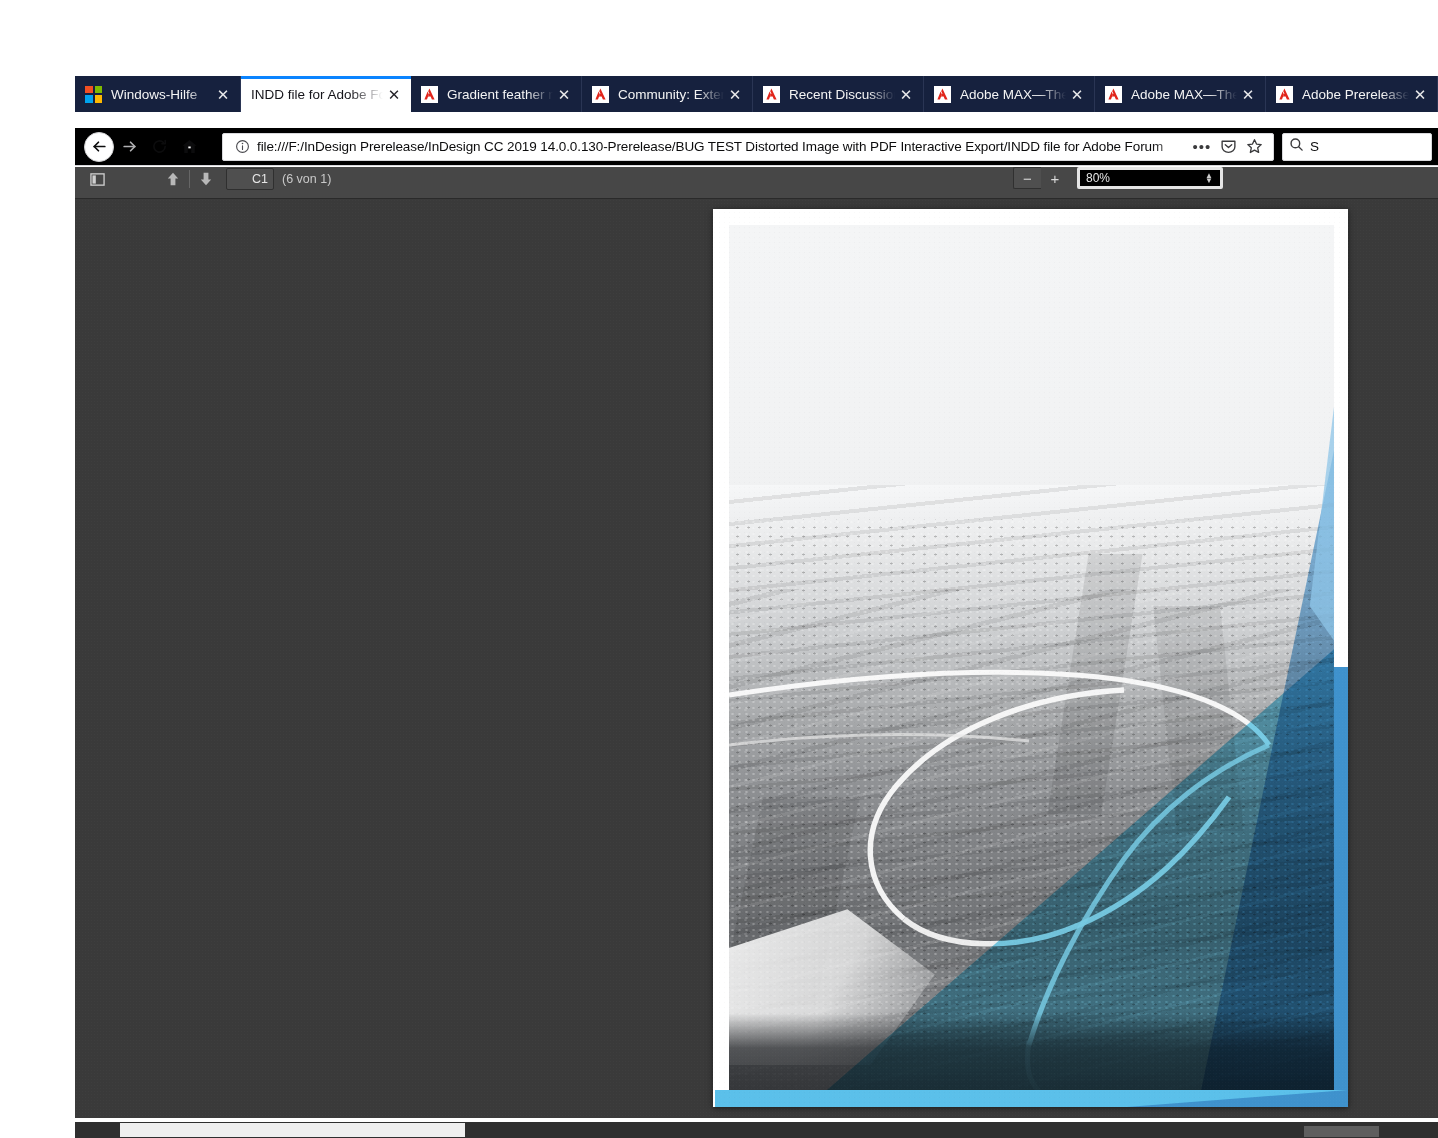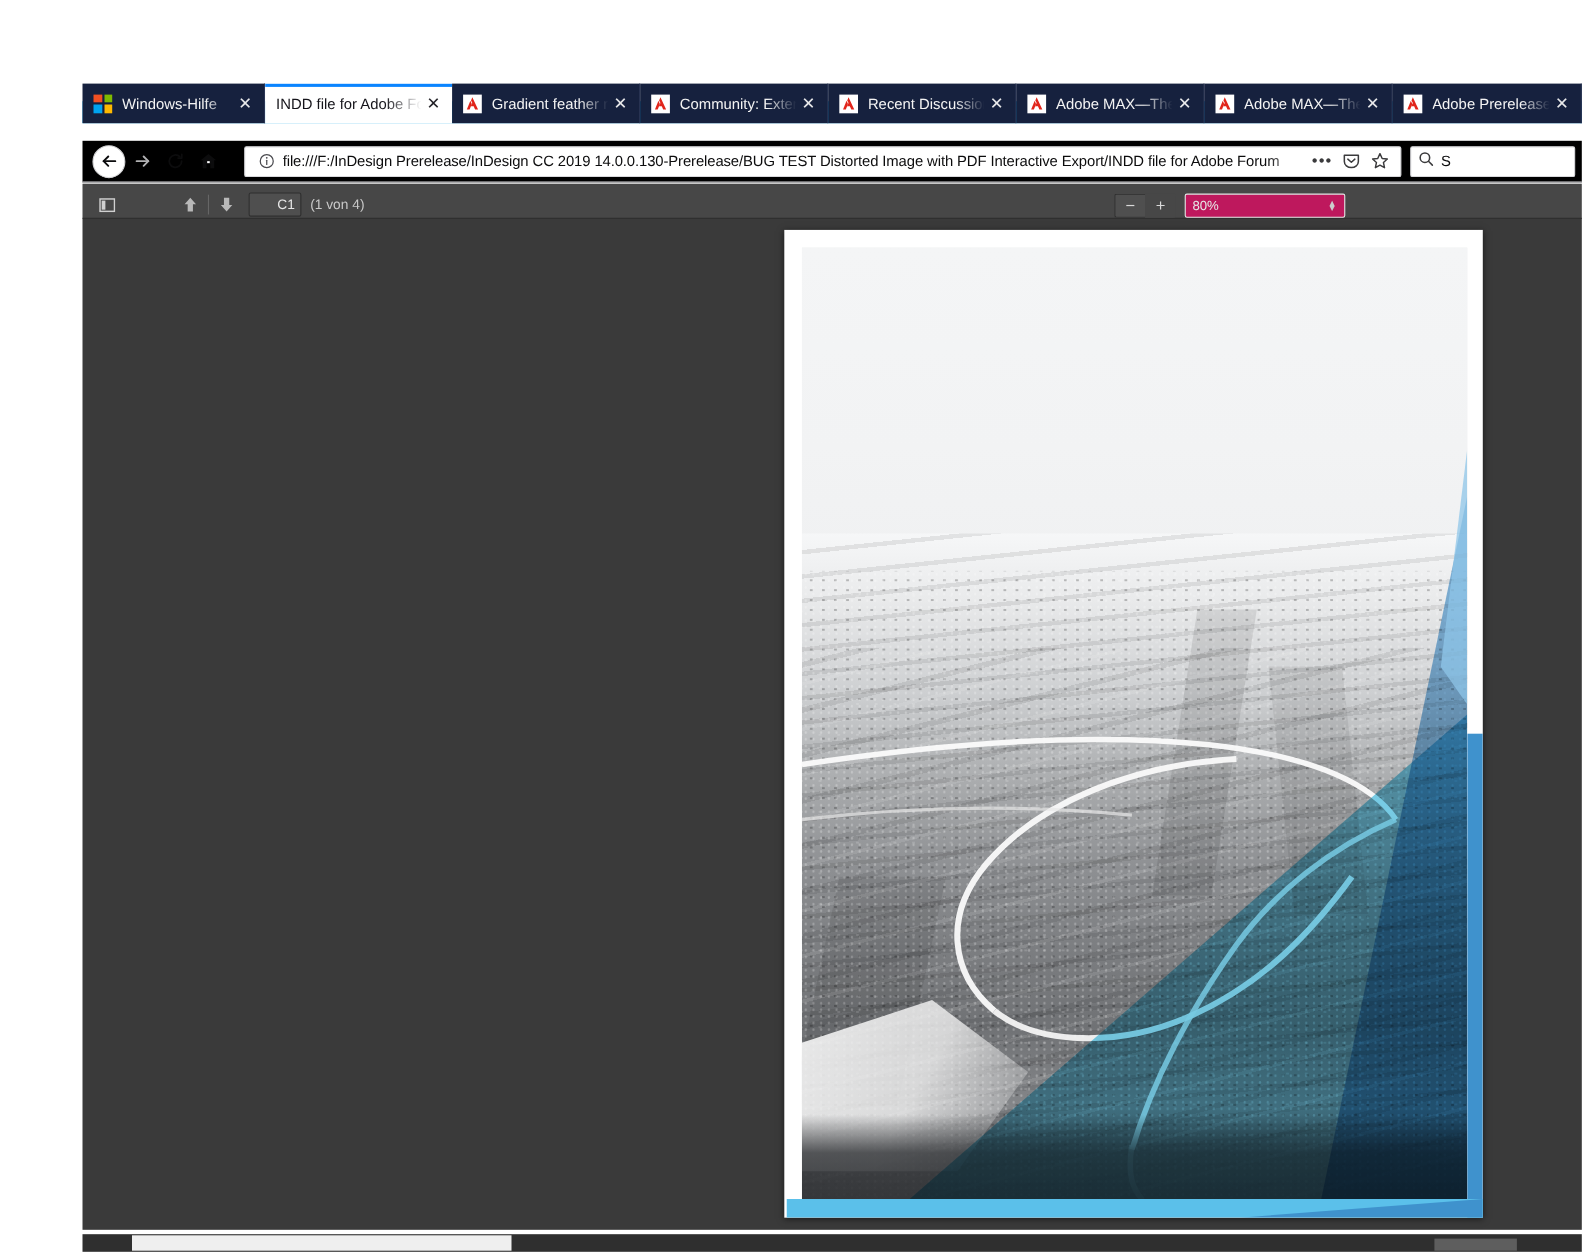--- a/index.html
+++ b/index.html
@@ -24,21 +24,21 @@
   }
   #left-strip {
     position: absolute; left: 0; top: 92px; width: 75px; height: 1046px;
     background: #ffffff;
   }
 
   
   #tabbar {
     position: absolute; left: 75px; top: 92px;
     width: 1363px; height: 20px;
-    background: #0ea5e9;
+    background: #4d7c0f;
     display: flex; align-items: flex-end;
   }
   .tab {
     position: relative;
     height: 36px;
     display: flex; align-items: center;
     padding: 0 6px 0 10px;
     color: #f4f4f4;
     font-size: 13.5px;
     white-space: nowrap;
@@ -148,21 +148,21 @@
     margin-left: 2px;
   }
   #searchbar .s-txt { font-size: 13.5px; color: #0c0c0d; margin-left: 6px; white-space: nowrap; }
 
   
   #pdftoolbar {
     position: absolute; left: 75px; top: 167px;
     width: 1363px; height: 32px;
     background: #474747;
     border-bottom: 1px solid #2a2a2a;
-    display: flex; align-items: flex-end;
+    display: flex; align-items: flex-start;
     color: #d9d9d9;
     font-size: 12px;
   }
   .pdf-left { display: flex; align-items: center; padding-left: 8px; }
   .pdf-right { display: flex; align-items: center; margin-left: auto; padding-right: 215px; }
   .tb-btn {
     width: 28px; height: 24px;
     display: flex; align-items: center; justify-content: center;
     color: #c9c9c9;
   }
@@ -186,22 +186,22 @@
     background: #4f4f4f;
     border: 1px solid #303030;
     color: #d9d9d9;
     display: flex; align-items: center; justify-content: center;
     font-size: 15px; line-height: 1;
   }
   .zoom-btn.minus { border-radius: 2px 0 0 2px; border-right: none; }
   .zoom-btn.plus { border-radius: 0 2px 2px 0; background: #474747; border: none; }
   #scaleselect {
     width: 146px; height: 22px;
-    background: #be185d;
-    border: 1px solid #e5e5e5;
+    background: #000000;
+    border: 3px solid #e5e5e5;
     border-radius: 2px;
     color: #e6e6e6;
     font-size: 12px;
     display: flex; align-items: center;
     padding: 0 6px;
     margin-left: 8px;
     position: relative;
   }
   #scaleselect .spin {
     position: absolute; right: 7px; top: 50%; transform: translateY(-50%);
@@ -583,21 +583,21 @@
           </svg>
       </div>
       <div class="tb-sep"></div>
       <div class="tb-btn">
         <svg width="14" height="16" viewBox="0 0 14 16" fill="#b8b8b8">
             <path d="M7 14.2 L1.8 8.4 H4.6 V1.8 H9.4 V8.4 H12.2 Z"></path>
           </svg>
       </div>
 
       <div id="pagenumber">C1</div>
-      <div id="pagecount">(1 von 4)</div>
+      <div id="pagecount">(6 von 1)</div>
     </div>
 
     <div class="pdf-right">
       <div class="zoom-btn minus">−</div>
       <div class="zoom-btn plus">+</div>
       <div id="scaleselect">
         <span>80%</span>
         <span class="spin">
             <span>▲</span>
             <span>▼</span>

